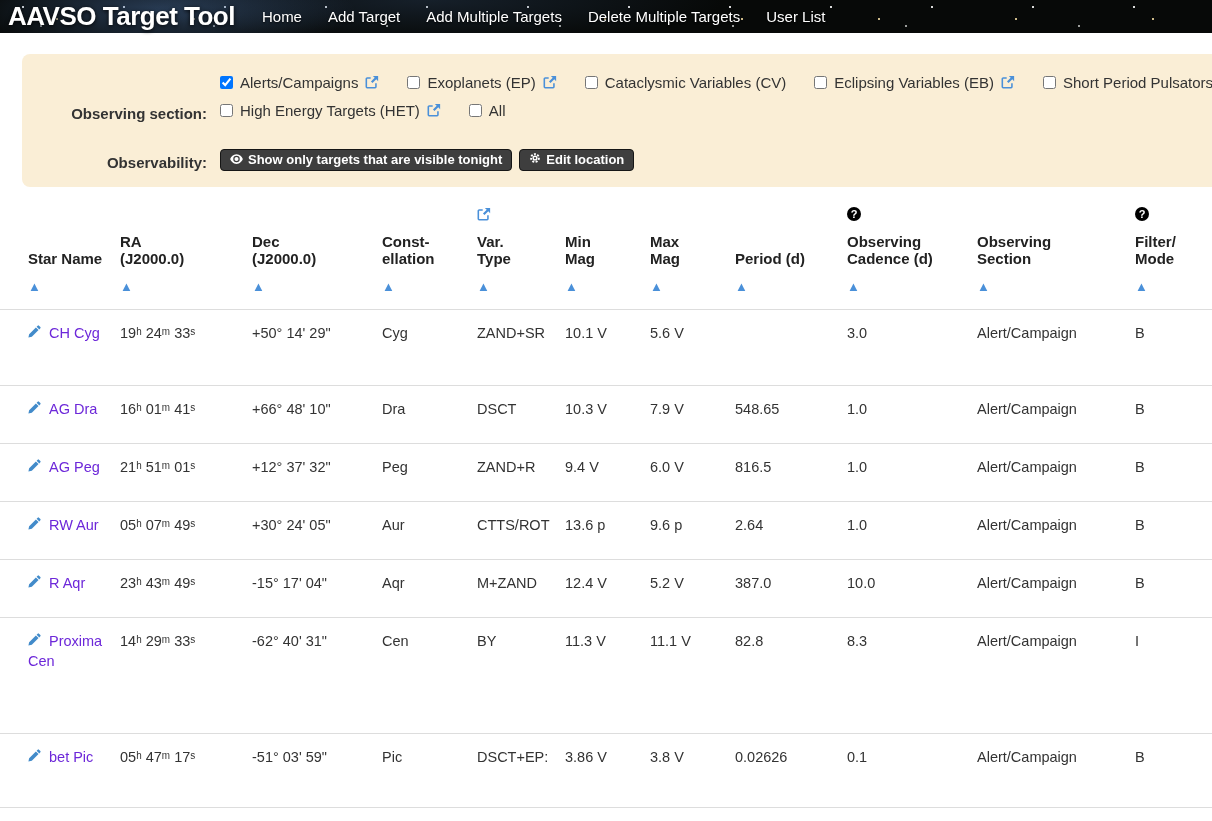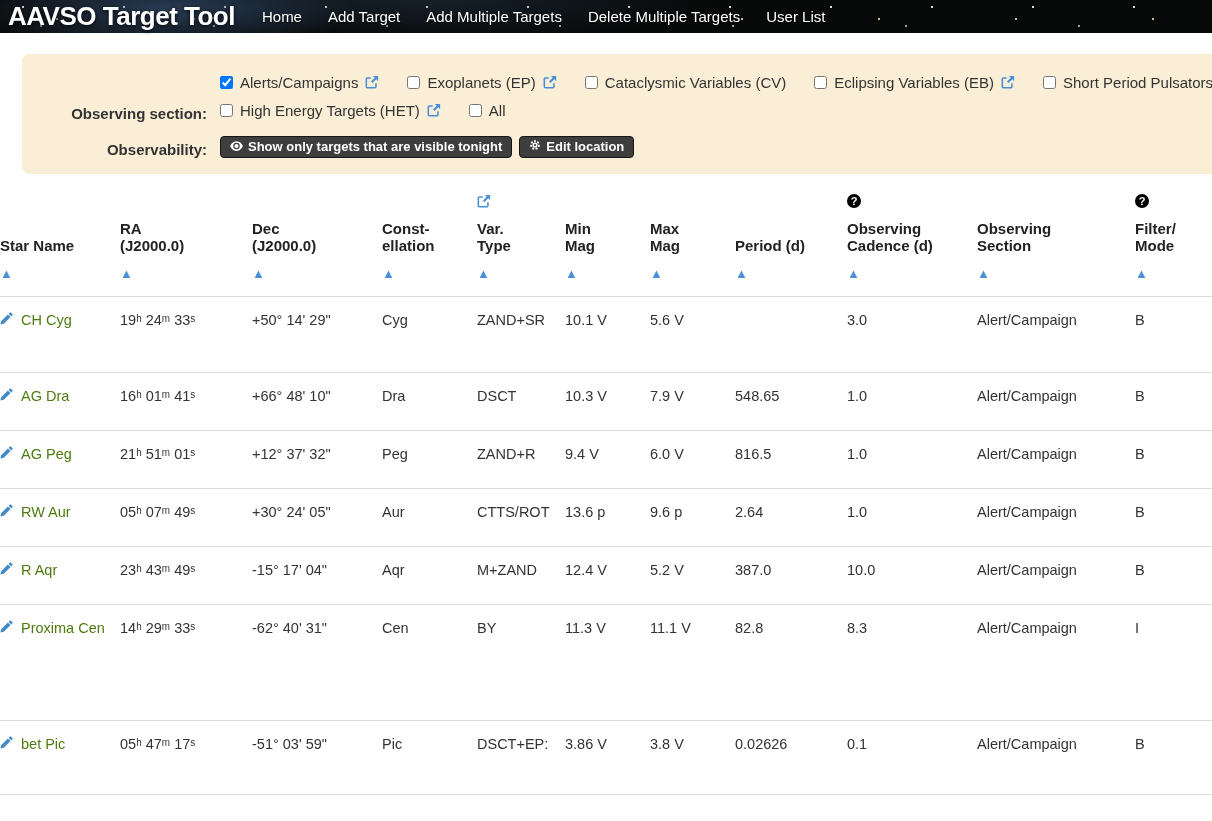--- a/index.html
+++ b/index.html
@@ -22,21 +22,21 @@
   }
   .brand { color:#fff; font-size:26px; font-weight:700; letter-spacing:-.5px;
     text-shadow:0 1px 4px rgba(0,0,0,.9); margin-right:14px; white-space:nowrap; text-decoration:none; }
   .nav a.item { color:#fff; font-size:15px; font-weight:400; text-decoration:none;
     padding:0 13px; text-shadow:0 1px 2px rgba(0,0,0,.8); white-space:nowrap; }
 
   
   .panel { background:#faeed6; border-radius:8px; margin:21px -10px 0 22px;
     padding:16px 15px 16px 15px; font-size:15px; }
   .prow { display:flex; align-items:flex-end; }
-  .prow + .prow { margin-top:7px; }
+  .prow + .prow { margin-top:20px; }
   .plabel { width:170px; min-width:170px; text-align:right; font-weight:700; padding-top:2px; }
   .pcontent { margin-left:13px; flex:1; min-width:0; }
   .cbline { display:flex; align-items:center; white-space:nowrap; height:24px; }
   .cbline + .cbline { margin-top:4px; }
   .cbitem { display:inline-flex; align-items:center; margin-right:28px; }
   .cbitem input { width:13px; height:13px; margin-right:7px; }
   .extlink { display:inline-block; width:14px; height:14px; margin-left:7px; }
   .darkbtn { display:inline-flex; align-items:center; gap:5px; background:#3e3e3e;
     color:#fff; border:1px solid #161616; border-radius:4px; padding:2px 9px 3px 9px;
     font-size:13px; font-weight:700; cursor:pointer; white-space:nowrap;
@@ -45,34 +45,34 @@
   .obstext { padding-top:2px; }
   .obstext b { color:#222; }
   .btnline { margin-top:7px; display:flex; gap:7px; }
 
   
   table { width:1212px; table-layout:fixed; border-collapse:collapse; margin-top:20px; }
   col.c0{width:120px} col.c1{width:132px} col.c2{width:130px} col.c3{width:95px}
   col.c4{width:88px} col.c5{width:85px} col.c6{width:85px} col.c7{width:112px}
   col.c8{width:130px} col.c9{width:158px} col.c10{width:77px}
   th { text-align:left; vertical-align:bottom; font-size:15px; color:#222; padding:0 6px 16px 0; }
-  th:first-child, td:first-child { }
+  th:first-child, td:first-child { padding-left:28px; }
   .thi { display:flex; flex-direction:column; justify-content:flex-end; min-height:86px; }
   .th-icon { height:22px; margin-bottom:auto; display:flex; align-items:flex-start; }
   .th-l2:empty { display:none; }
   .sort { color:#4a90d9; font-size:13px; line-height:13px; margin-top:13px; cursor:pointer; }
   tbody tr { border-top:1px solid #ddd; }
   table { border-bottom:1px solid #ddd; }
   td { vertical-align:top; padding:13px 6px 0 0; font-size:14.5px; color:#333; line-height:20px; }
   tr.trow:nth-of-type(1){ height:76px; } tr.trow:nth-of-type(2){ height:58px; }
   tr.trow:nth-of-type(3){ height:58px; }  tr.trow:nth-of-type(4){ height:58px; }
   tr.trow:nth-of-type(5){ height:58px; }  tr.trow:nth-of-type(6){ height:116px; }
   tr.trow:nth-of-type(7){ height:74px; }
   .pencil { display:inline-block; width:13px; height:13px; margin-right:8px; cursor:pointer; }
-  a.star-link { color:#4d7c0f; text-decoration:none; }
+  a.star-link { color:#6d28d9; text-decoration:none; }
   .help { display:inline-flex; width:14px; height:14px; border-radius:50%; background:#000;
     color:#fff; font-size:11px; font-weight:700; align-items:center; justify-content:center; }
 </style>
 </head>
 <body>
 
 <div class="nav">
   <a class="brand" href="#">AAVSO Target Tool</a>
   <a class="item" href="#">Home</a>
   <a class="item" href="#">Add Target</a>

